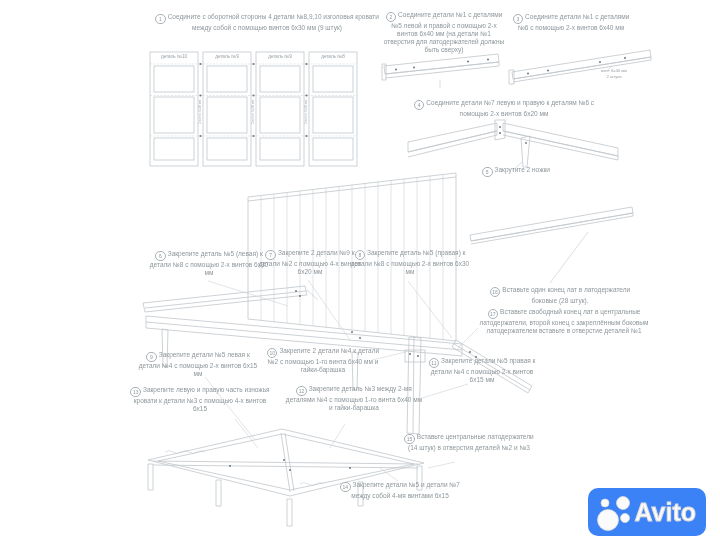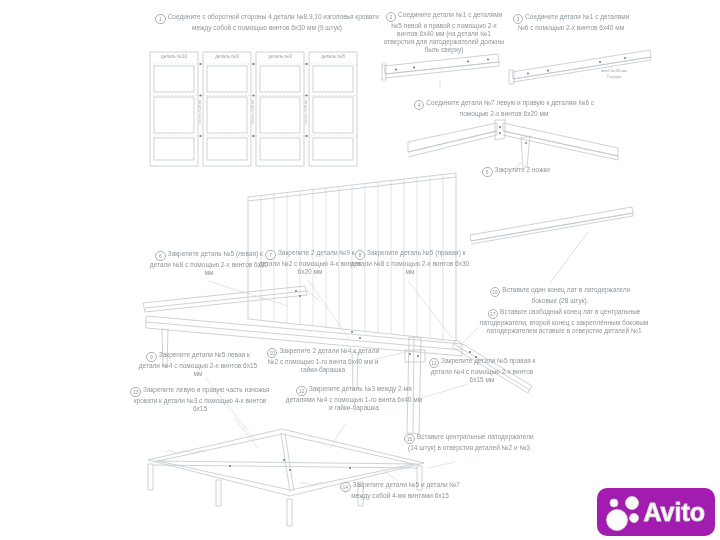--- a/index.html
+++ b/index.html
@@ -8,22 +8,22 @@
   svg.art{position:absolute;left:0;top:0;}
   .step{position:absolute;text-align:center;font-size:6.5px;line-height:8px;
         color:#8e969b;letter-spacing:0;}
   .num{display:inline-block;width:8.5px;height:8.5px;border:0.6px solid #a9b1b6;
        border-radius:50%;font-size:5px;line-height:8.5px;text-align:center;
        margin-right:2px;vertical-align:-1.5px;color:#8e969b;background:#fff;}
   .panel-label{position:absolute;width:48px;text-align:center;font-size:4.6px;
        line-height:6px;color:#959da2;}
   .callout{position:absolute;text-align:center;font-size:4.2px;line-height:5.5px;
        color:#9aa1a6;}
-  .watermark{position:absolute;right:5px;bottom:4px;display:flex;align-items:center;
-       gap:0;background:#a21caf;border-radius:10px;padding:4px 10px 4px 8px;}
+  .watermark{position:absolute;right:14px;bottom:4px;display:flex;align-items:center;
+       gap:0;background:#3b82f6;border-radius:10px;padding:4px 10px 4px 8px;}
   .wm-text{font-size:25px;font-weight:700;color:#fbfbfb;
        -webkit-text-stroke:0.9px #d9d9d9;text-shadow:0 0 1px #dedede;}
 </style>
 </head>
 <body>
 
 <svg class="art" width="720" height="540" viewBox="0 0 720 540" fill="none" stroke="#c0c7cc" stroke-width="0.8">
 
   <g>
     <rect x="150" y="52" width="48" height="114"></rect>

